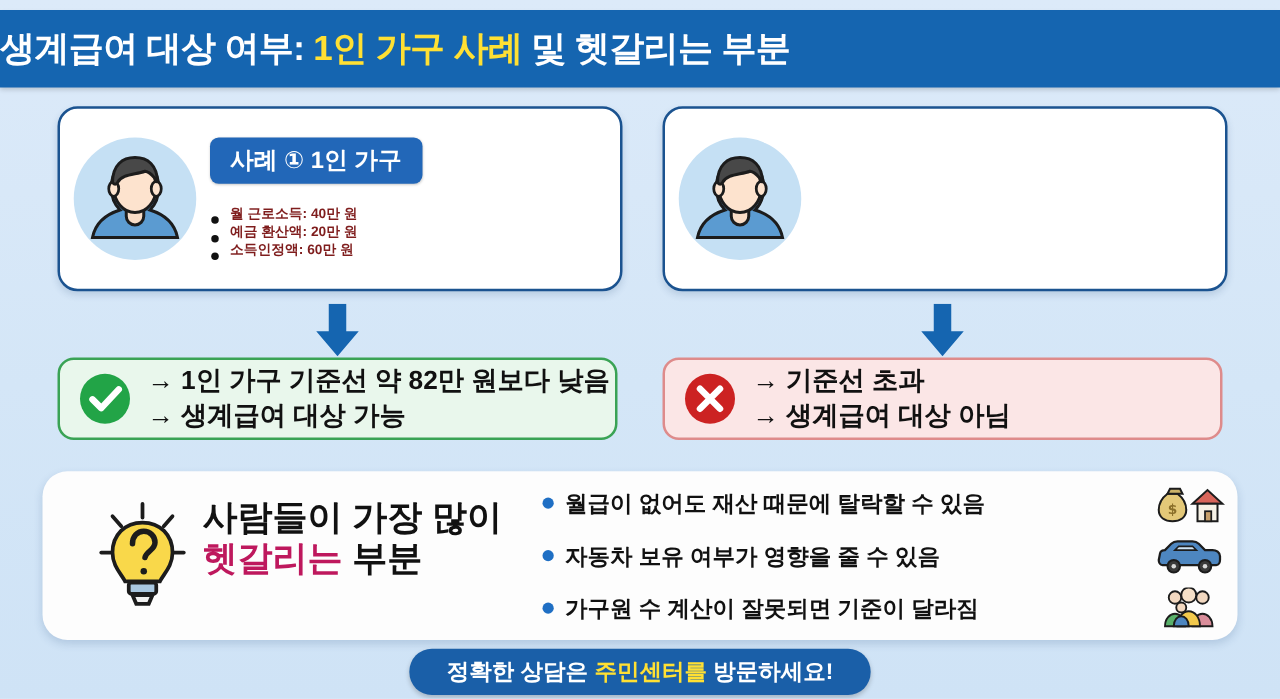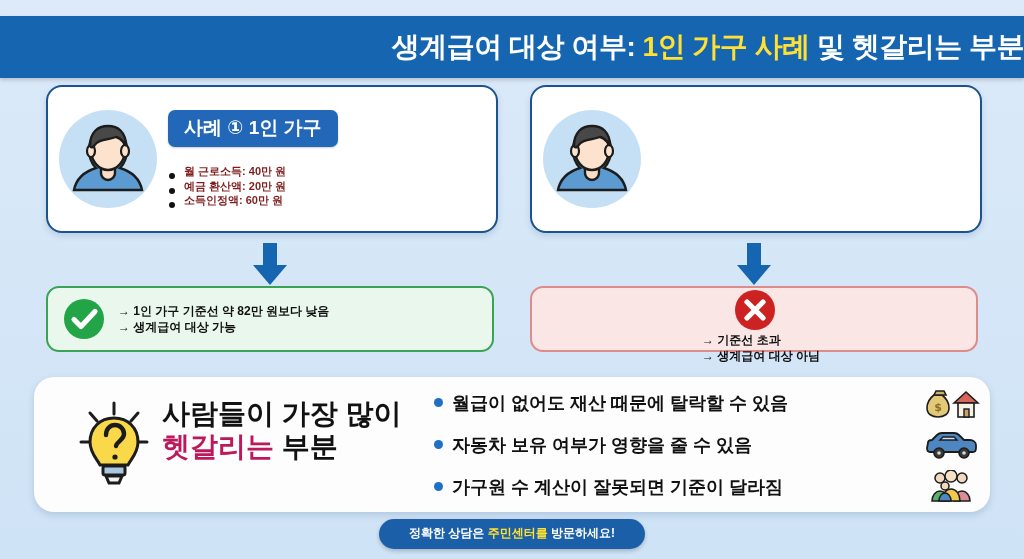--- a/index.html
+++ b/index.html
@@ -6,22 +6,22 @@
   body{
     width:1024px;height:559px;overflow:hidden;
     font-family:"Liberation Sans","DejaVu Sans",sans-serif;
     background:#d9e9f8;
     position:relative;
   }
   #stage{position:absolute;inset:0;background:linear-gradient(180deg,#dceaf9 0%,#d4e6f7 55%,#cfe3f6 100%);}
 
   
   .header{
-    position:absolute;left:0;top:16px;width:1024px;height:62px;
-    background:#1565b0;display:flex;align-items:center;justify-content:flex-end;
+    position:absolute;left:0;top:8px;width:1024px;height:62px;
+    background:#1565b0;display:flex;align-items:center;justify-content:flex-start;
     box-shadow:0 2px 4px rgba(0,0,0,.18);
   }
   .header-title{
     font-size:28px;font-weight:bold;color:#ffffff;letter-spacing:-0.5px;
     white-space:nowrap;
   }
   .header-title .hl{color:#ffe033;}
 
   
   .case-card{
@@ -58,25 +58,25 @@
   .arrow{position:absolute;top:243px;width:40px;height:42px;}
   .arrow.left{left:250px;}
   .arrow.right{left:734px;}
 
   
   .result{
     position:absolute;top:286px;height:66px;border-radius:13px;
     display:flex;align-items:center;padding-left:14px;box-sizing:border-box;
   }
   .result.left{left:46px;width:448px;background:#e9f7ec;border:2px solid #3aa355;}
-  .result.right{left:530px;width:448px;background:#fbe6e6;border:2px solid #de8b8b;flex-direction:column;}
+  .result.right{left:530px;width:448px;background:#fbe6e6;border:2px solid #de8b8b;}
   .result-icon{width:44px;height:44px;flex:none;margin-right:12px;}
   .result-lines{display:flex;flex-direction:column;justify-content:center;}
   .result-lines div{
-    font-size:12px;font-weight:bold;color:#111;line-height:1.35;white-space:nowrap;
+    font-size:21px;font-weight:bold;color:#111;line-height:1.35;white-space:nowrap;
   }
 
   
   .panel{
     position:absolute;left:34px;top:377px;width:956px;height:135px;
     background:#fdfdfd;border-radius:20px;
     box-shadow:0 3px 7px rgba(40,80,130,.18);
     display:flex;align-items:center;box-sizing:border-box;
   }
   .panel-left{width:400px;display:flex;align-items:flex-start;padding-left:40px;box-sizing:border-box;flex:none;}
@@ -98,21 +98,21 @@
   }
   .panel-list li .txt{flex:1;}
   .panel-list li .emoji{width:56px;height:34px;flex:none;margin-left:6px;}
 
   
   .banner{
     position:absolute;left:50%;transform:translateX(-50%);top:519px;
     background:#1a5fa8;border-radius:18px;padding:6px 30px 7px 30px;
     box-shadow:0 2px 4px rgba(0,0,0,.22);
   }
-  .banner-text{font-size:12px;font-weight:bold;color:#fff;white-space:nowrap;}
+  .banner-text{font-size:18px;font-weight:bold;color:#fff;white-space:nowrap;}
   .banner-text .hl{color:#ffe033;}
 </style>
 </head>
 <body>
 
 <div id="stage">
 
   <div class="header">
     <div class="header-title">
       <span>생계급여 대상 여부: </span><span class="hl">1인 가구 사례</span><span> 및 헷갈리는 부분</span>

